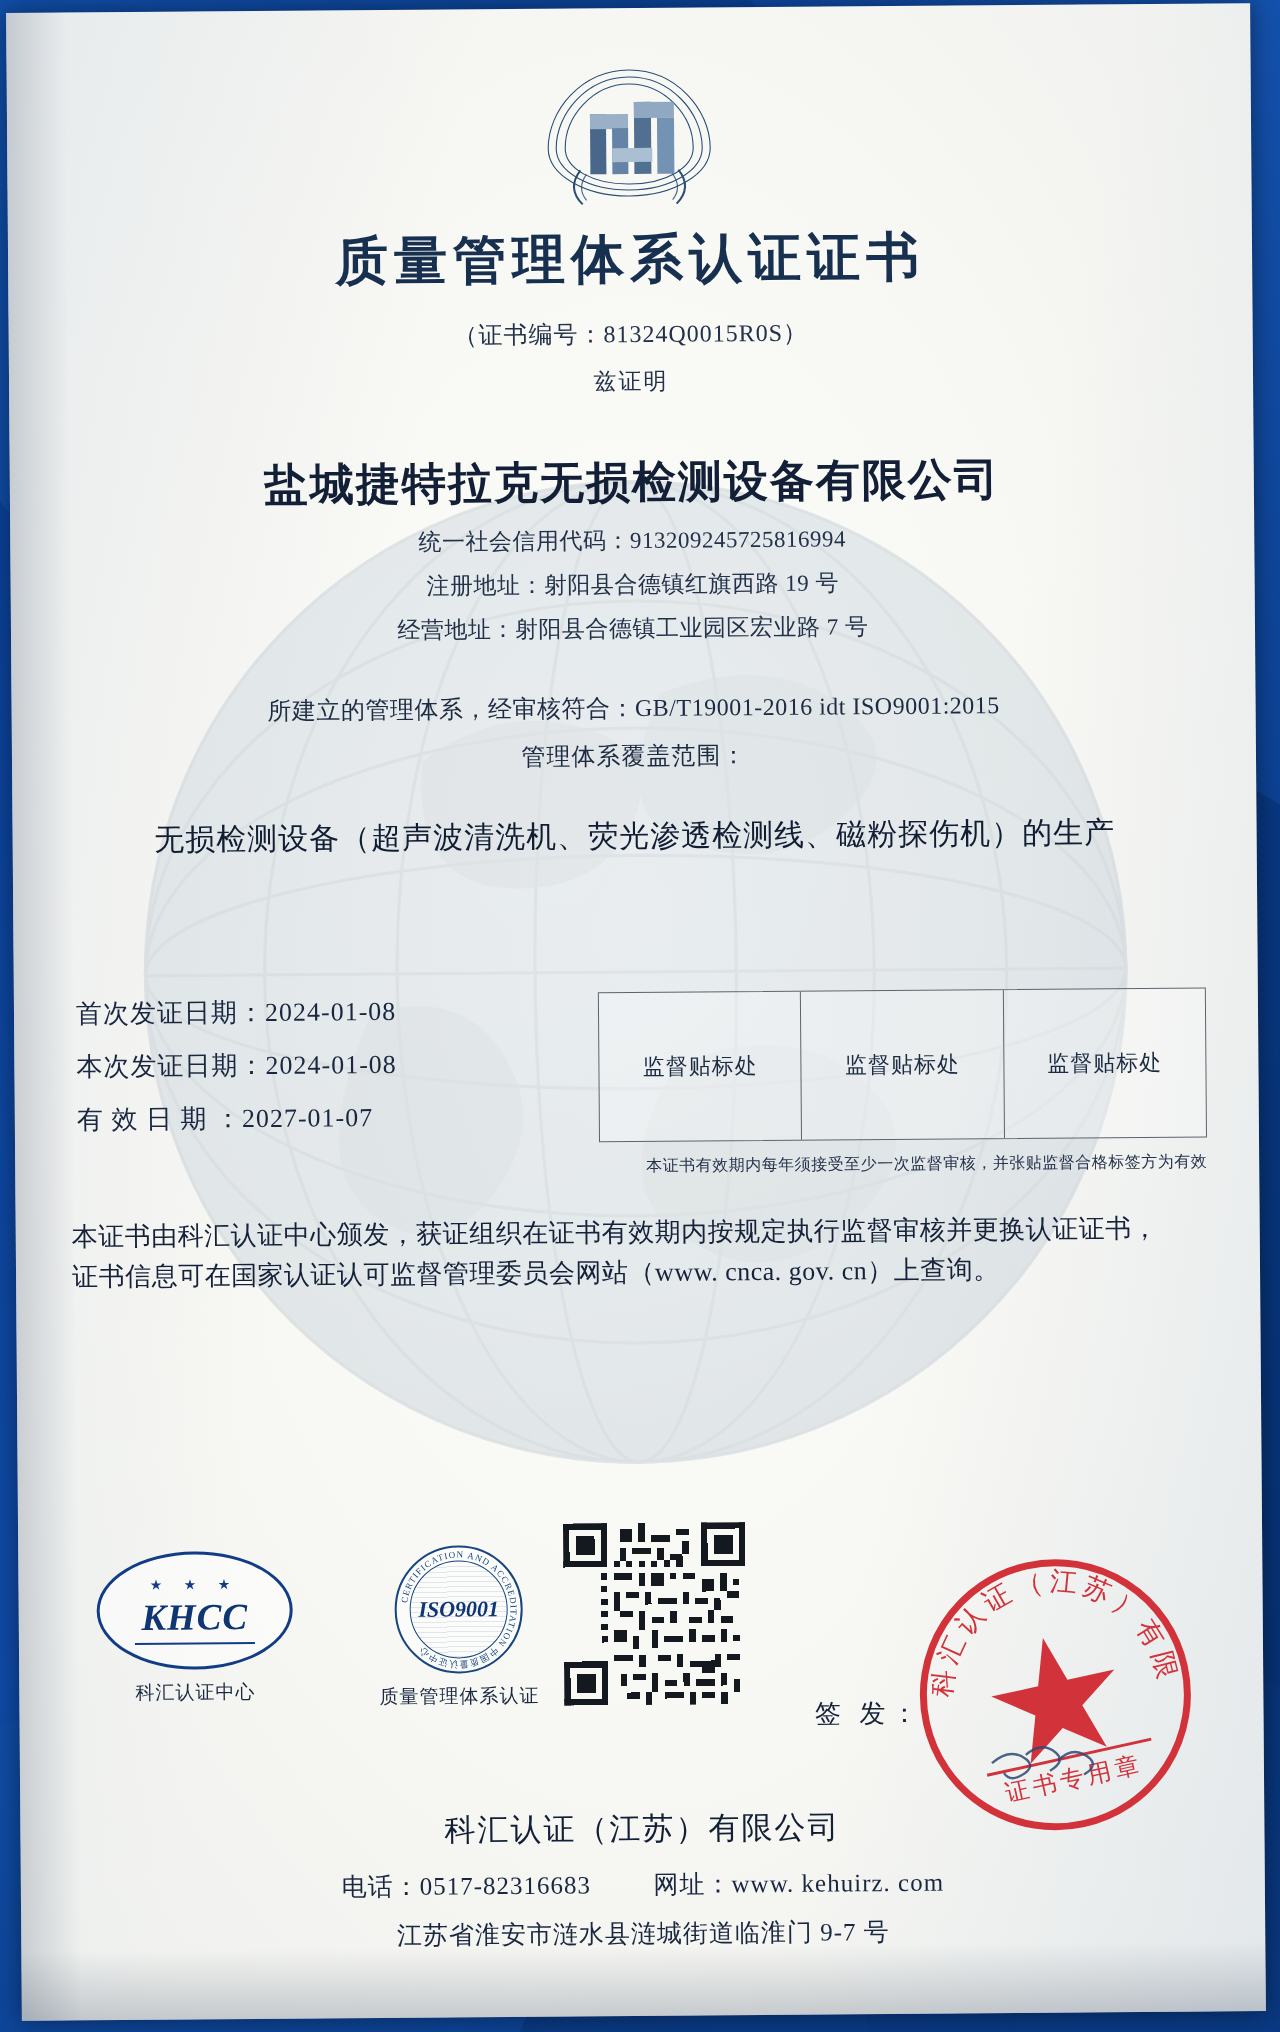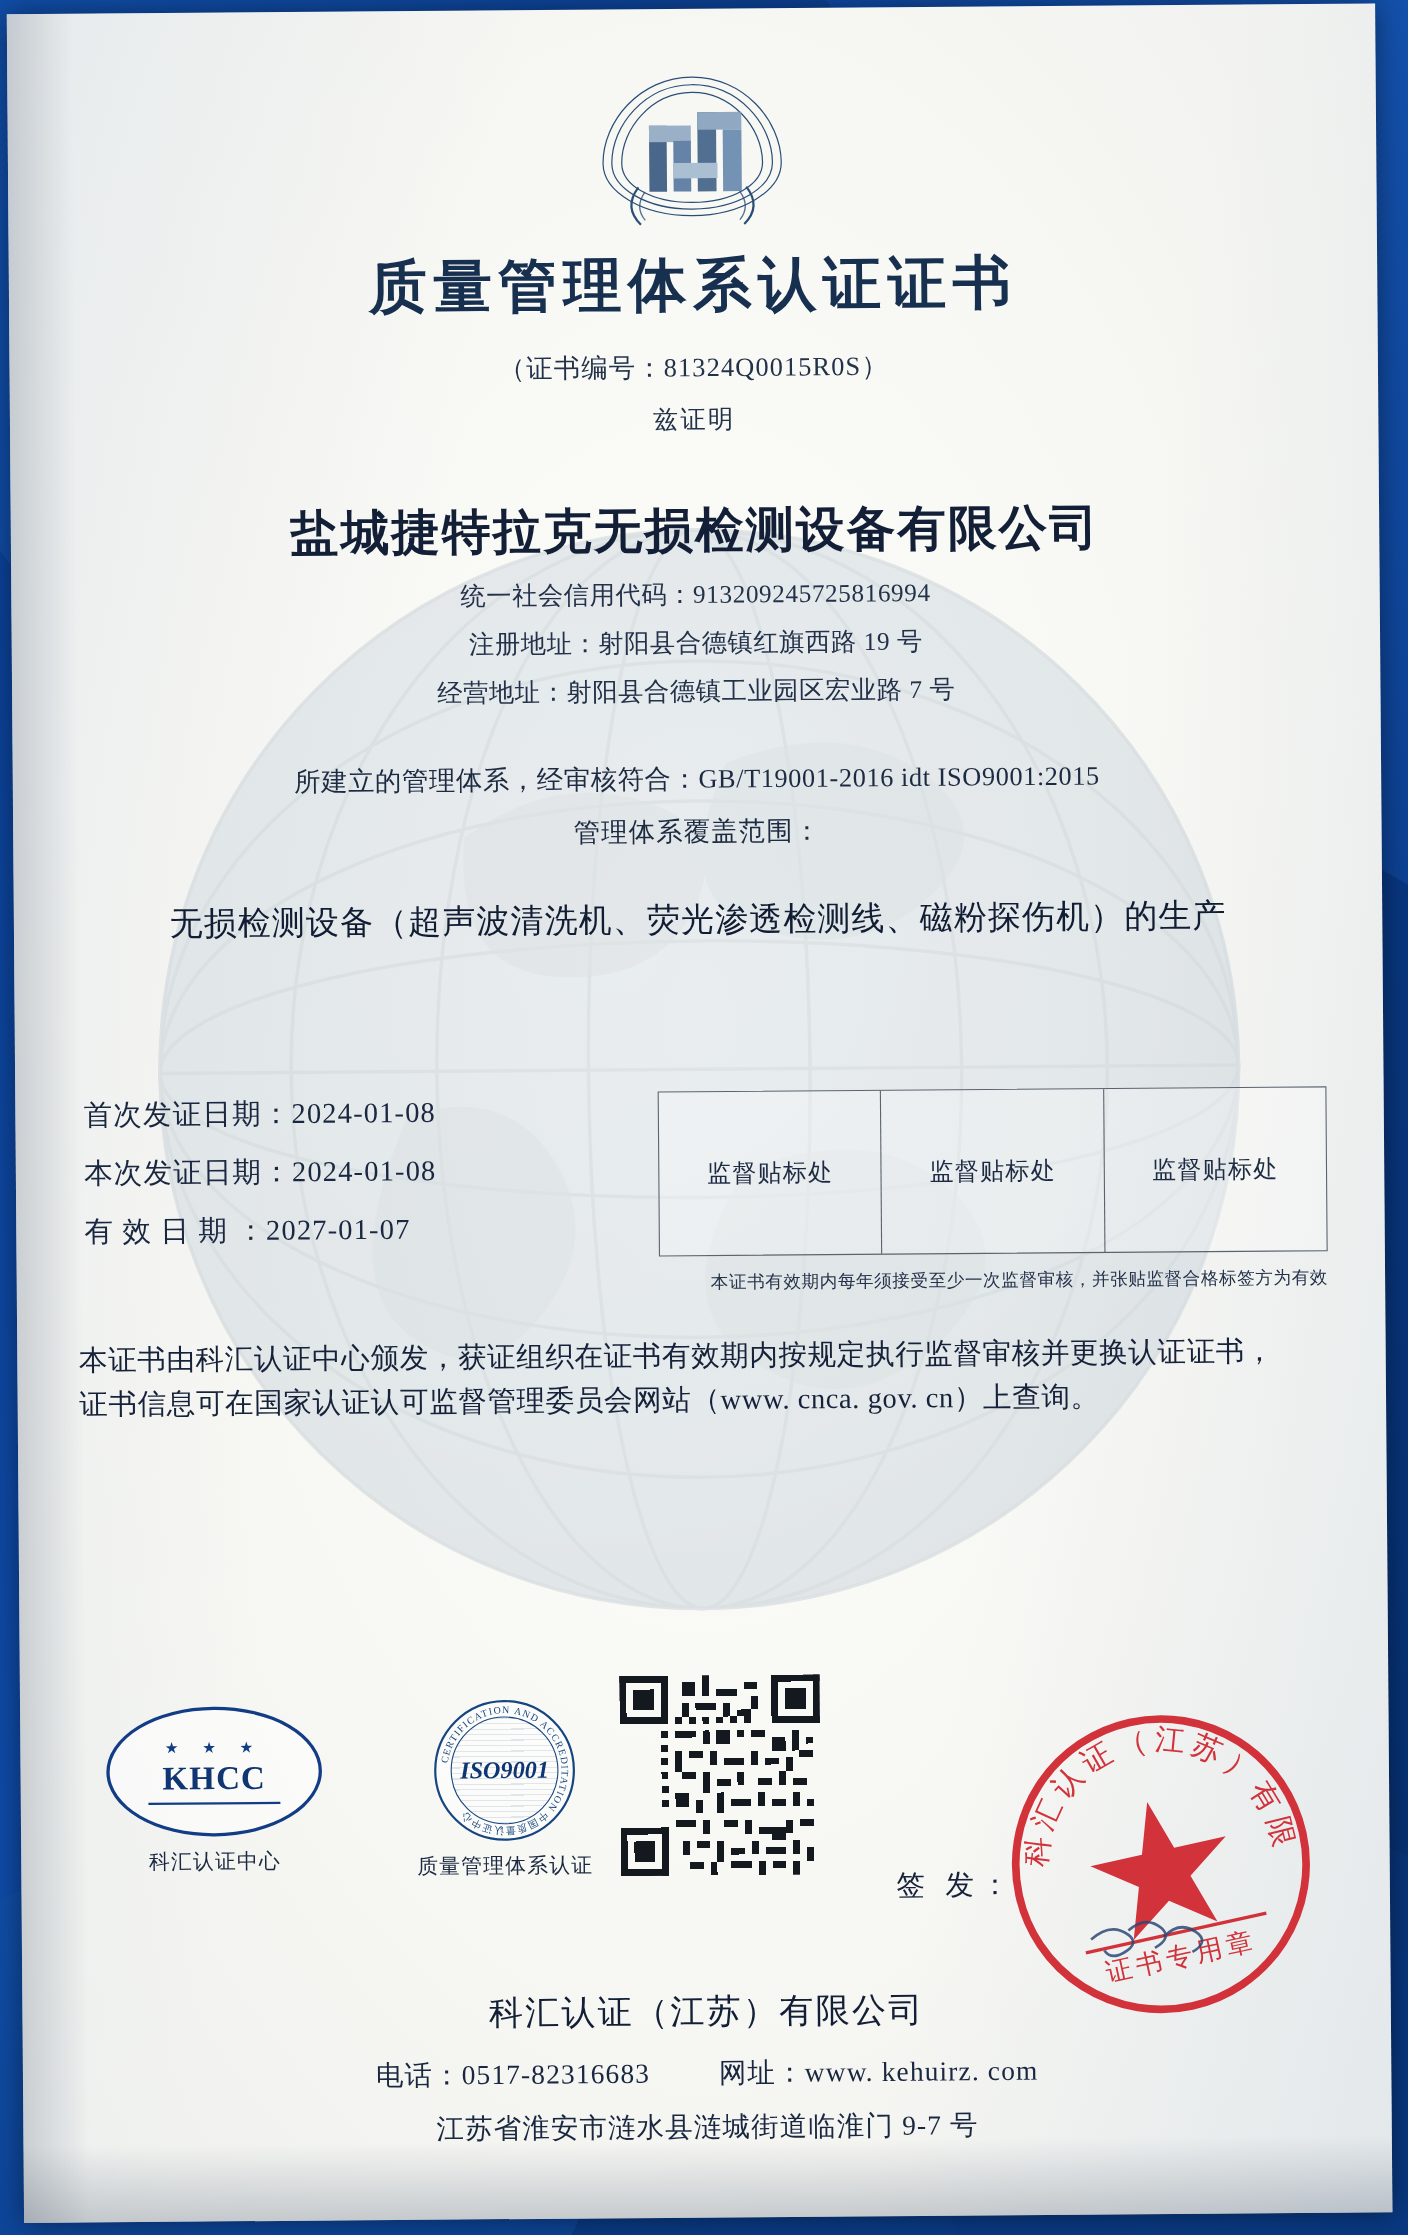--- a/index.html
+++ b/index.html
@@ -247,22 +247,23 @@
     flex-direction: column;
   }
   .khcc-stars {
     color: #123d86;
     font-size: 14px;
     letter-spacing: 9px;
     margin-bottom: 2px;
   }
   .khcc-text {
     font-family: "Liberation Serif", serif;
+    font-style: italic;
     font-weight: 700;
-    font-size: 30px;
+    font-size: 37px;
     color: #0f3572;
     letter-spacing: 1px;
     text-align: right;
   }
   .khcc-under {
     width: 120px; height: 2px; background: #123d86; margin-top: 4px;
   }
   .logo-caption {
     margin-top: 10px;
     font-size: 19px;

